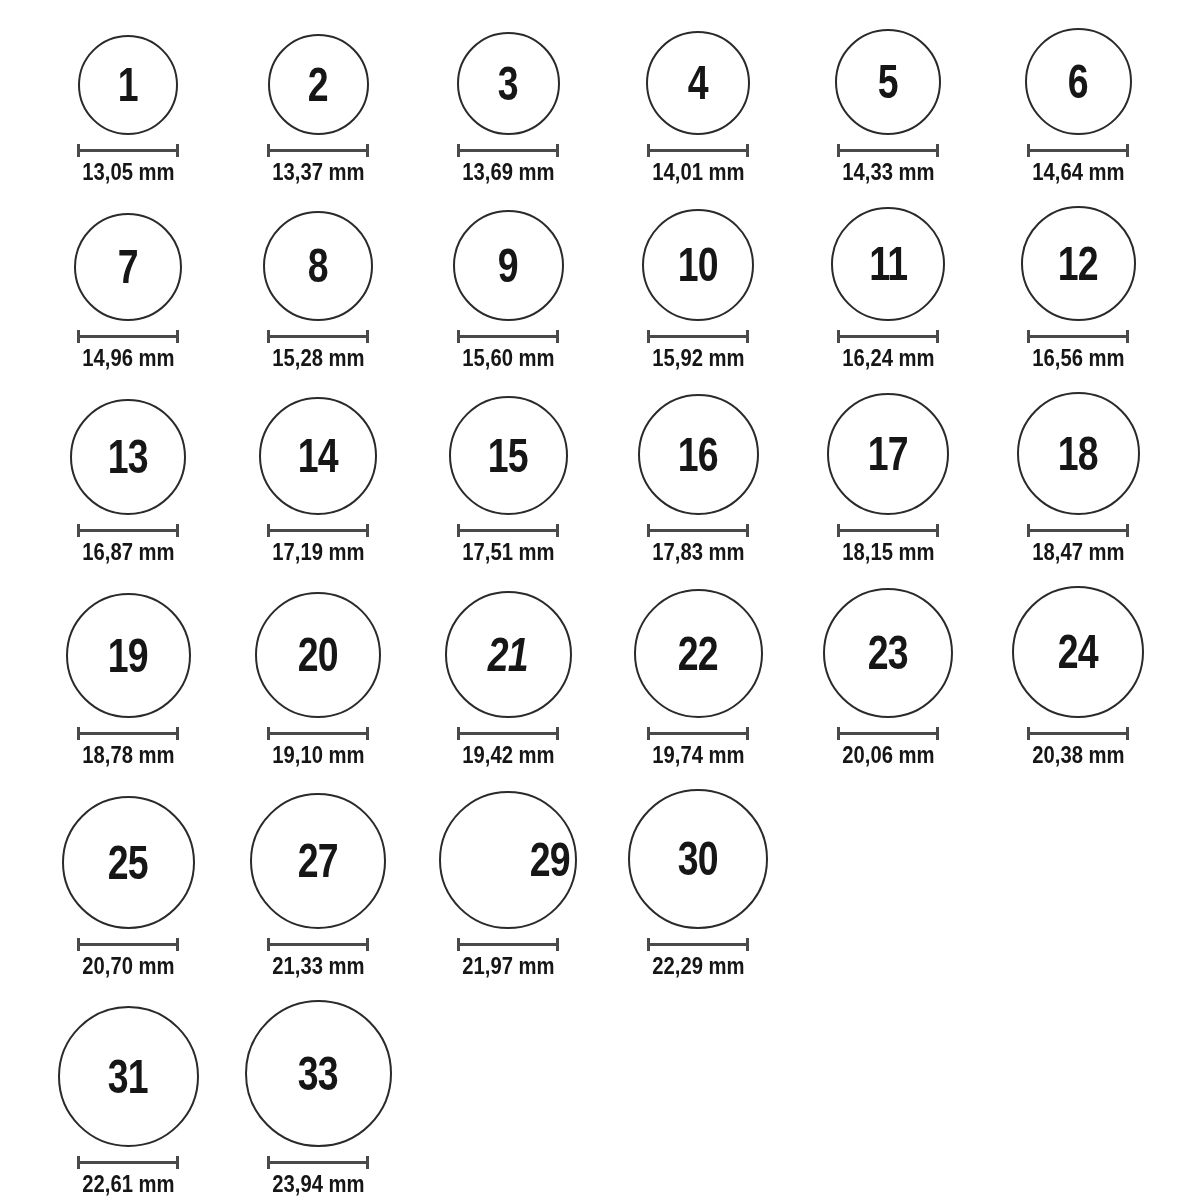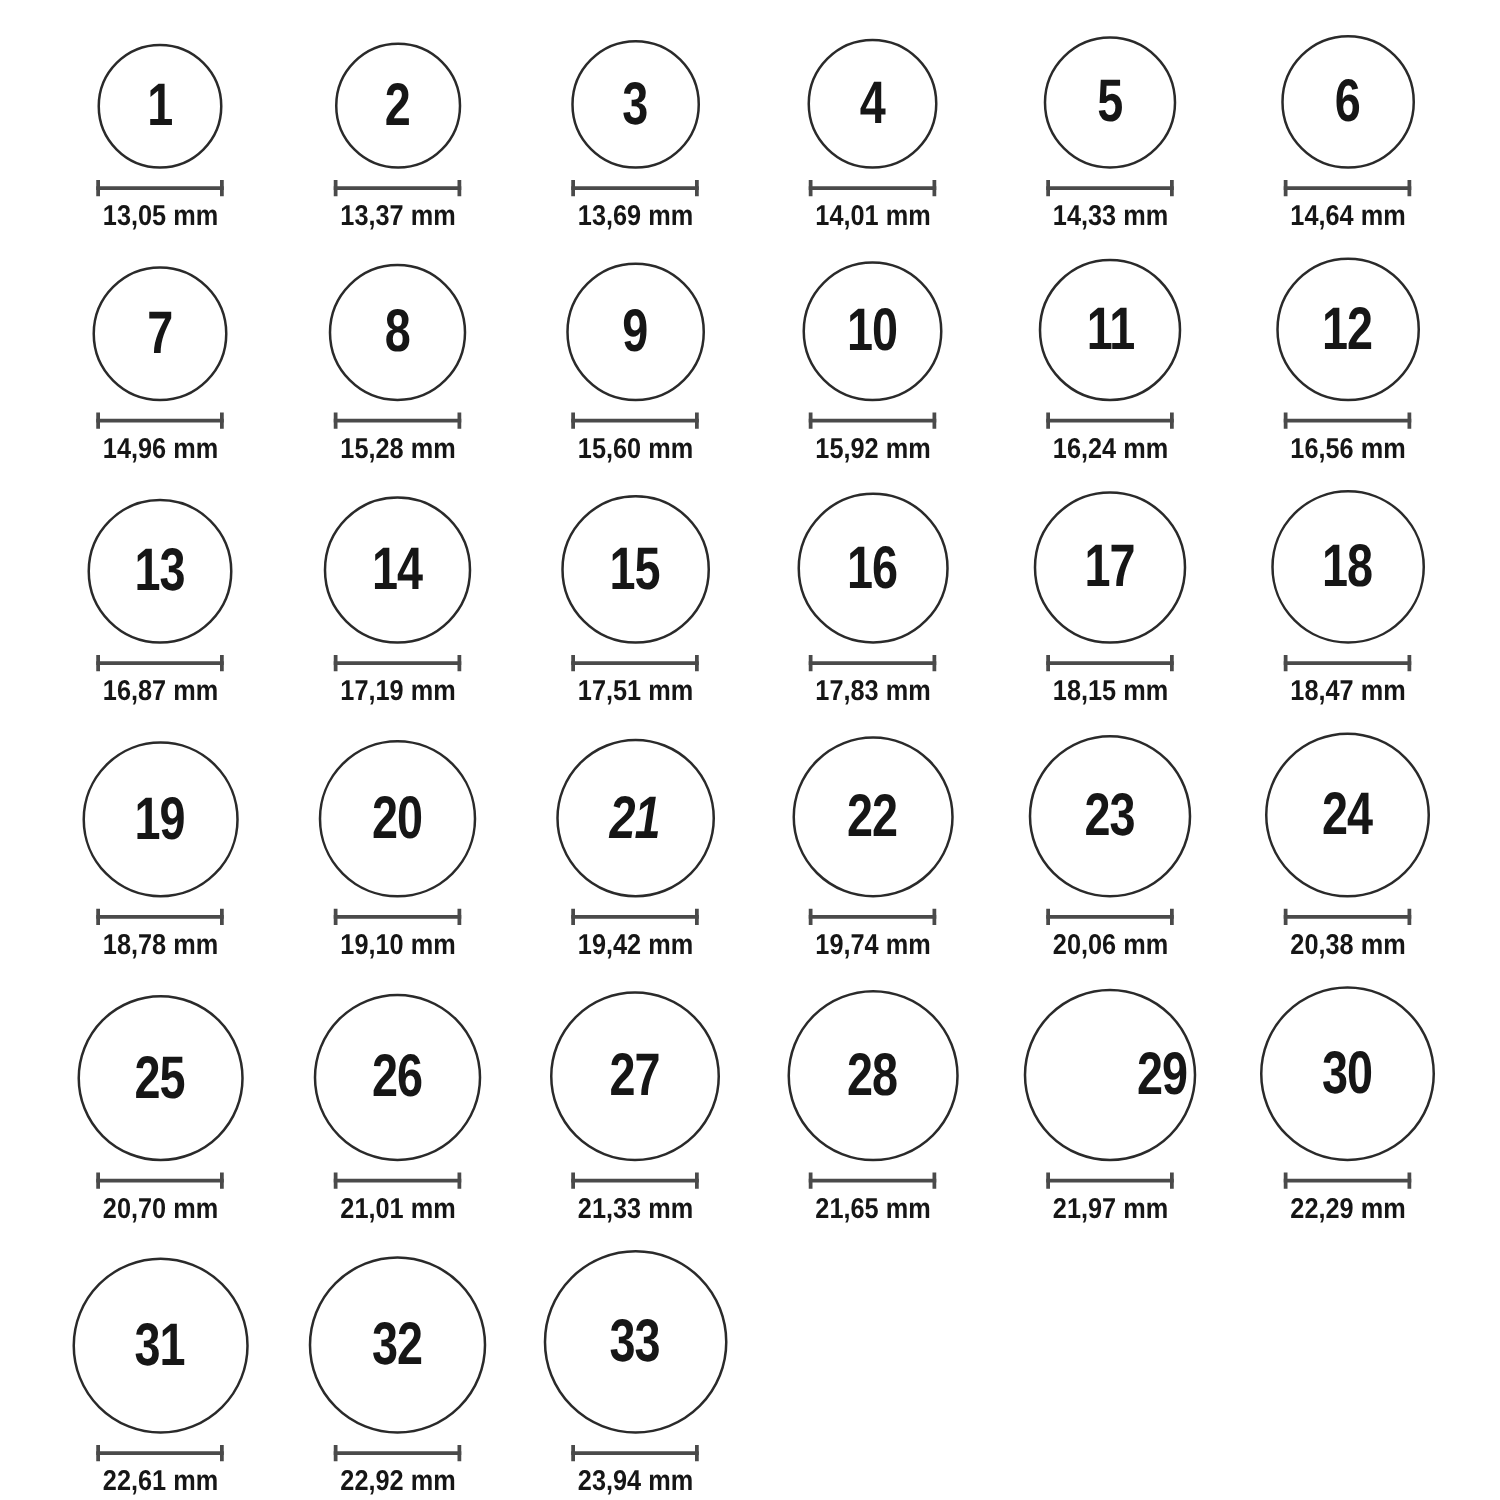--- a/index.html
+++ b/index.html
@@ -380,55 +380,33 @@
       <span class="num">25</span>
     </div>
     <div class="measure">
       <span class="tick left"></span>
       <span class="bar"></span>
       <span class="tick right"></span>
     </div>
     <div class="label">20,70 mm</div>
   </div>
 
-  <div class="cell">
-    <div class="circle" style="width: 134px; height: 134px;">
-      <span class="num">26</span>
-    </div>
-    <div class="measure">
-      <span class="tick left"></span>
-      <span class="bar"></span>
-      <span class="tick right"></span>
-    </div>
-    <div class="label">21,01 mm</div>
-  </div>
 
   <div class="cell">
     <div class="circle" style="width: 136px; height: 136px;">
       <span class="num">27</span>
     </div>
     <div class="measure">
       <span class="tick left"></span>
       <span class="bar"></span>
       <span class="tick right"></span>
     </div>
     <div class="label">21,33 mm</div>
   </div>
 
-  <div class="cell">
-    <div class="circle" style="width: 137px; height: 137px;">
-      <span class="num">28</span>
-    </div>
-    <div class="measure">
-      <span class="tick left"></span>
-      <span class="bar"></span>
-      <span class="tick right"></span>
-    </div>
-    <div class="label">21,65 mm</div>
-  </div>
 
   <div class="cell">
     <div class="circle" style="width: 138px; height: 138px; justify-content: flex-end;">
       <span class="num">29</span>
     </div>
     <div class="measure">
       <span class="tick left"></span>
       <span class="bar"></span>
       <span class="tick right"></span>
     </div>
@@ -453,31 +431,20 @@
       <span class="num">31</span>
     </div>
     <div class="measure">
       <span class="tick left"></span>
       <span class="bar"></span>
       <span class="tick right"></span>
     </div>
     <div class="label">22,61 mm</div>
   </div>
 
-  <div class="cell">
-    <div class="circle" style="width: 142px; height: 142px;">
-      <span class="num">32</span>
-    </div>
-    <div class="measure">
-      <span class="tick left"></span>
-      <span class="bar"></span>
-      <span class="tick right"></span>
-    </div>
-    <div class="label">22,92 mm</div>
-  </div>
 
   <div class="cell">
     <div class="circle" style="width: 147px; height: 147px;">
       <span class="num">33</span>
     </div>
     <div class="measure">
       <span class="tick left"></span>
       <span class="bar"></span>
       <span class="tick right"></span>
     </div>

